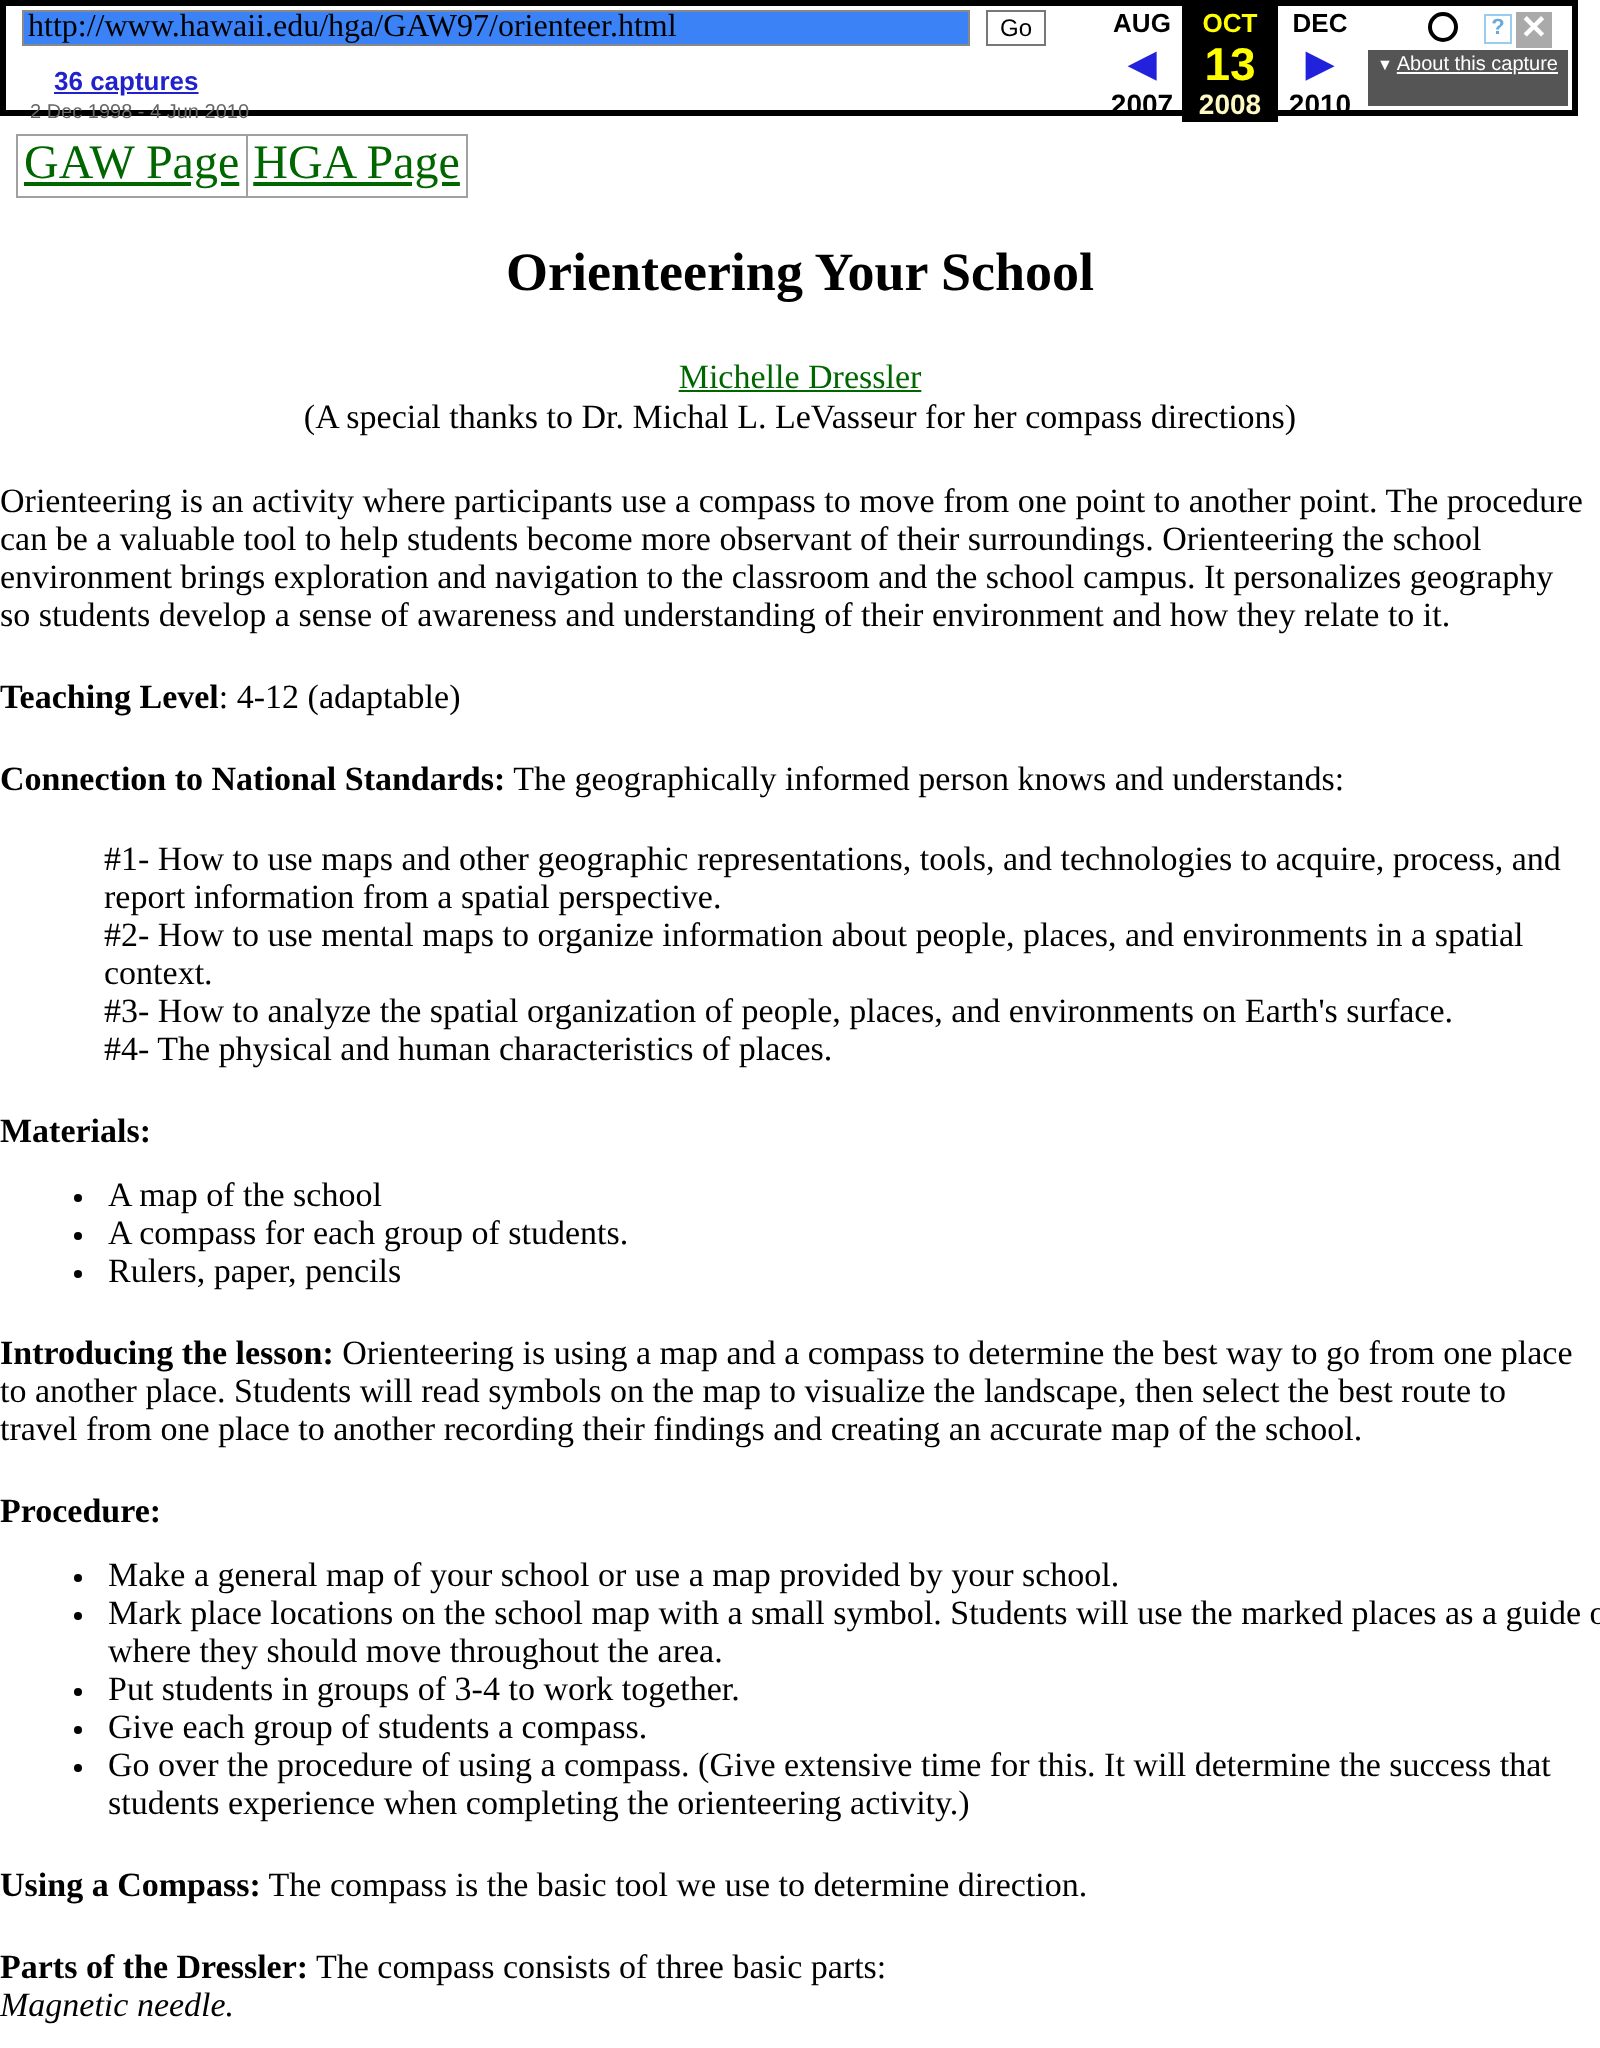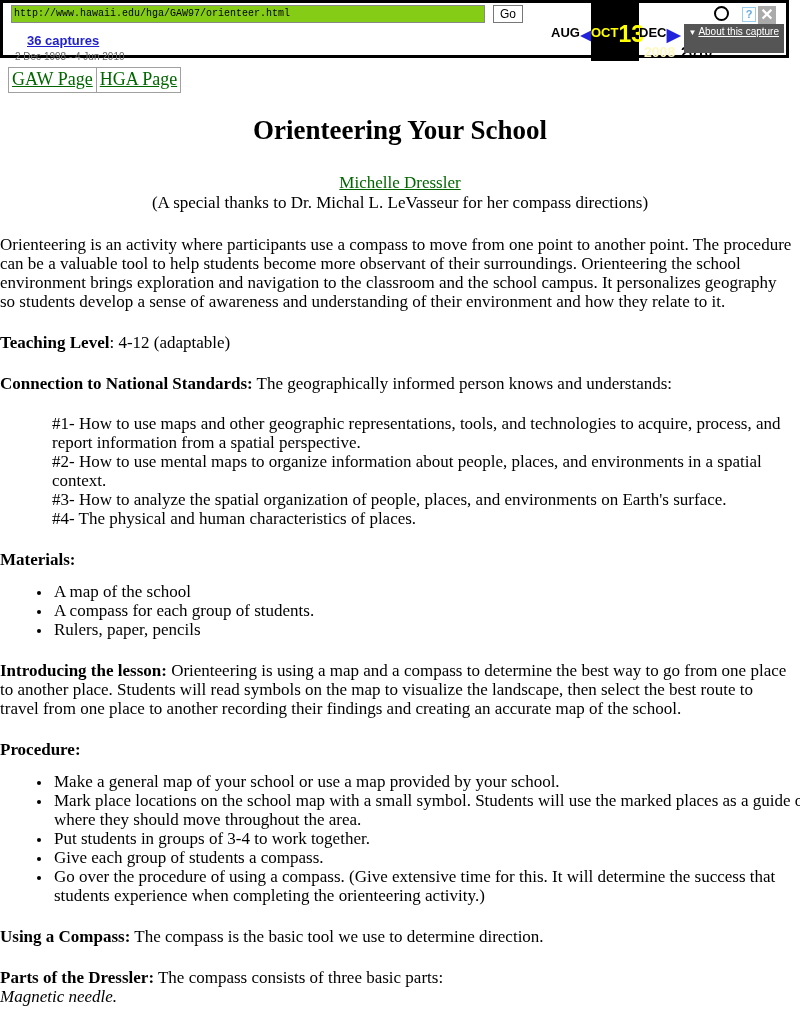--- a/index.html
+++ b/index.html
@@ -29,26 +29,26 @@
   #wm-url-row {
     position: absolute;
     left: 8px;
     top: 2px;
     display: flex;
     align-items: center;
   }
   #wm-url-input {
     width: 474px;
     height: 18px;
-    font-family: Liberation Mono, monospace;
-    font-size: 10px;
+    font-family: Liberation Serif, serif;
+    font-size: 16px;
     line-height: 18px;
     padding: 1px 2px;
     border: 1px solid #888888;
-    background: #84cc16;
+    background: #3b82f6;
     color: #000000;
     box-sizing: border-box;
     outline: none;
   }
   #wm-go-btn {
     margin-left: 8px;
     font-family: "Liberation Sans", sans-serif;
     font-size: 12px;
     padding: 1px 6px;
     border: 1px solid #777777;
@@ -83,21 +83,21 @@
     position: absolute;
     left: 548px;
     top: 0px;
     height: 58px;
     display: flex;
     align-items: stretch;
   }
   .wm-col {
     width: 38px;
     display: flex;
-    flex-direction: row;
+    flex-direction: column;
     align-items: center;
     justify-content: flex-start;
     padding-top: 2px;
     box-sizing: border-box;
   }
   .wm-col.prev { width: 40px; }
   .wm-col.next { width: 42px; }
   .wm-col.current {
     width: 48px;
     background: #000000;
@@ -221,21 +221,21 @@
   #nav-table {
     border-collapse: collapse;
     margin: 9px 0 0 8px;
   }
   #nav-table td {
     border: 1px solid #a0a0a0;
     padding: 1px 3px 2px 3px;
   }
   #nav-table a {
     font-family: "Liberation Serif", serif;
-    font-size: 18px;
+    font-size: 24px;
     color: #006600;
     text-decoration: underline;
     cursor: pointer;
     text-align: center;
   }
 
   h1#doc-title {
     text-align: center;
     font-family: "Liberation Serif", serif;
     font-size: 27px;

